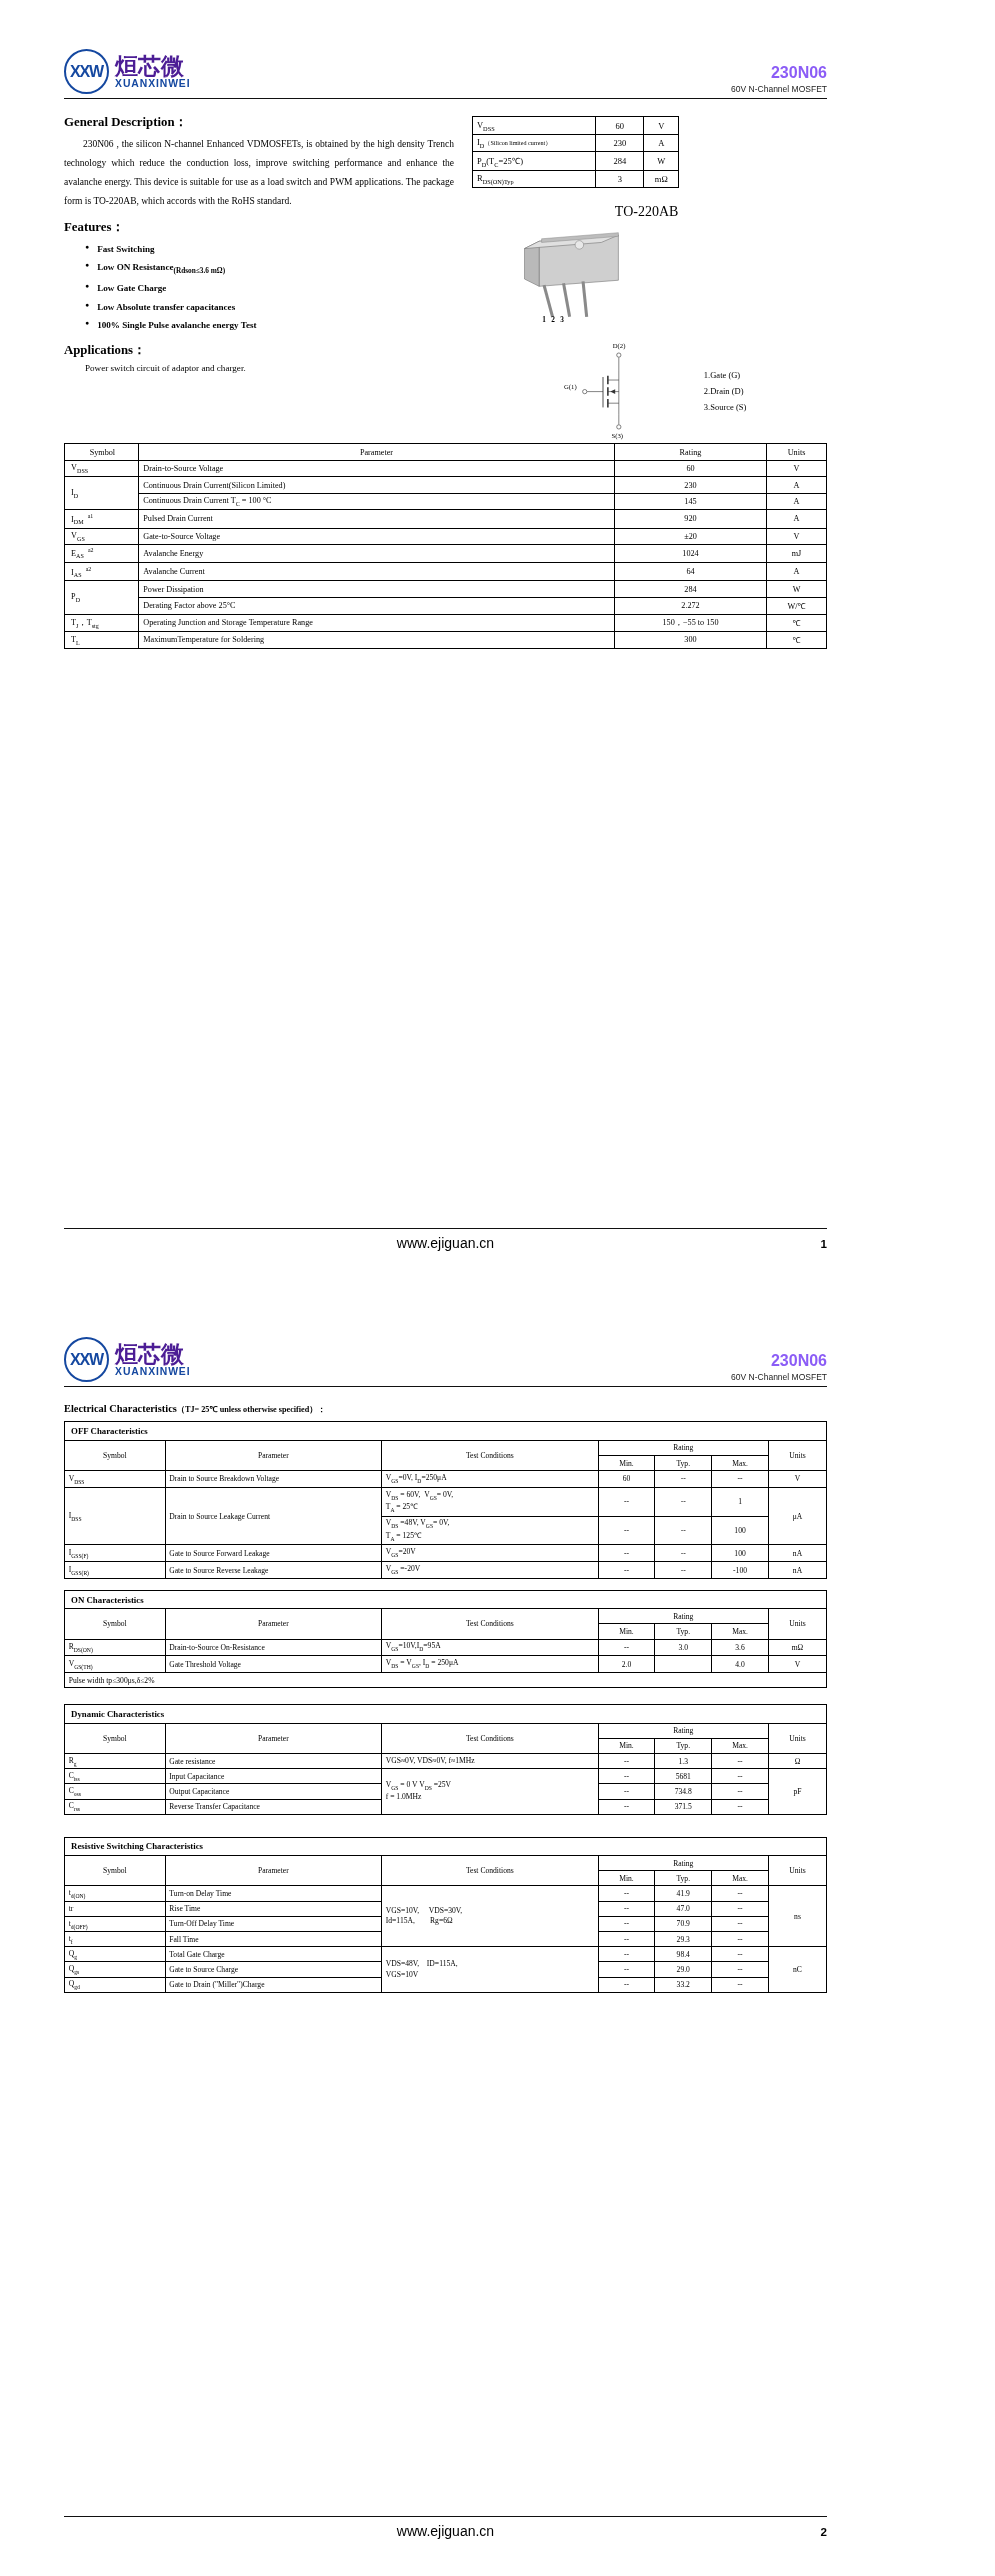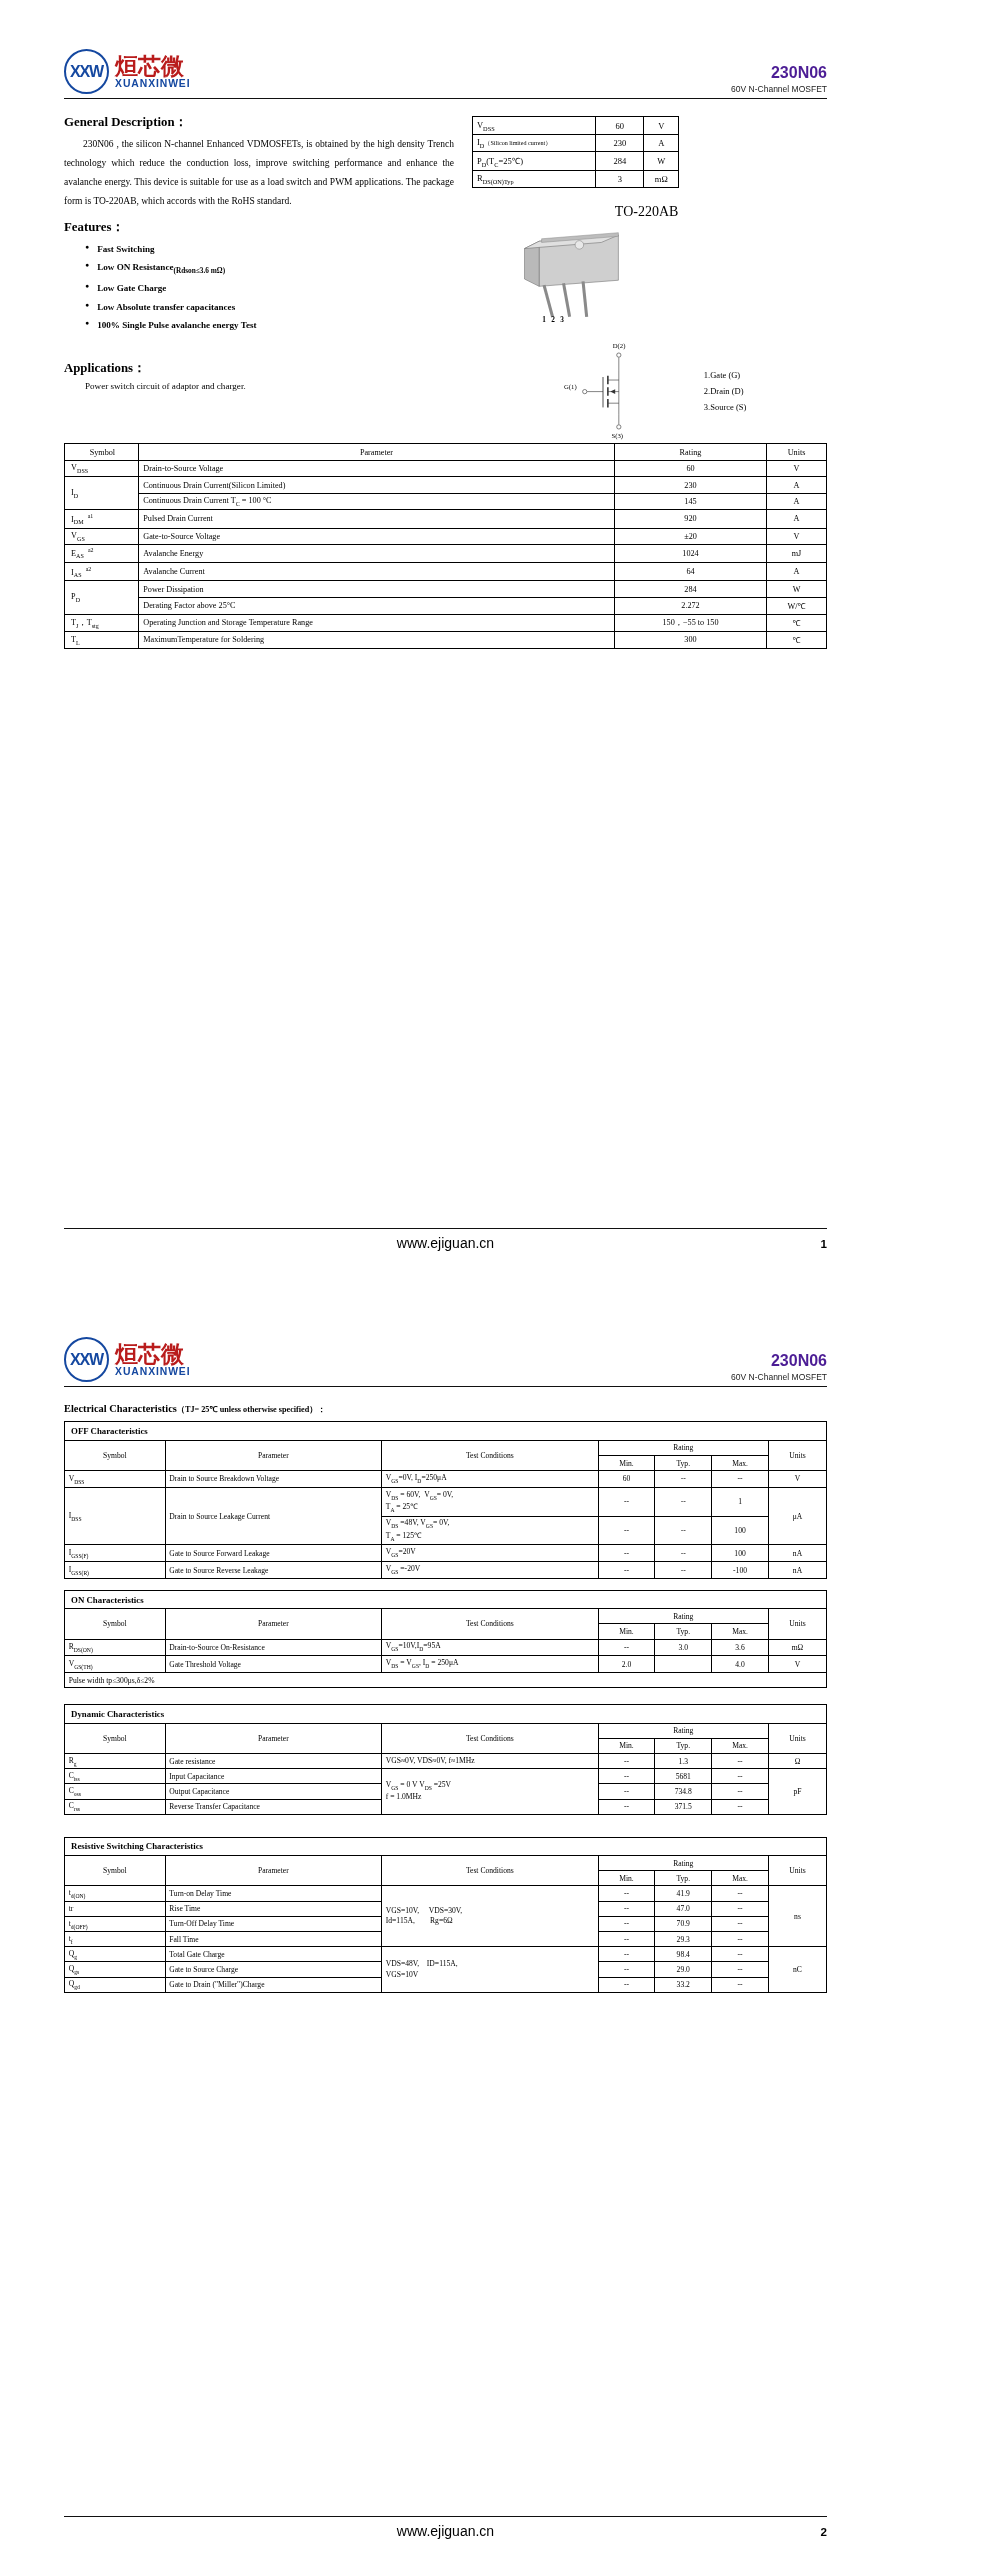--- a/index.html
+++ b/index.html
@@ -30,32 +30,32 @@
     background: #ffffff; border: 2.4px solid #1548a0;
     position: relative; display: flex; align-items: center; justify-content: center;
   }
   .logo-mark .xxw {
     font-family: "Liberation Sans", sans-serif;
     font-weight: bold; font-size: 16px; color: #1548a0;
     letter-spacing: -1.2px;
   }
   .logo-text-cn {
     font-family: "DejaVu Sans", sans-serif;
-    font-size: 23px; font-weight: bold; color: #b91c1c;
+    font-size: 23px; font-weight: bold; color: #4c1d95;
     line-height: 1.05;
   }
   .logo-text-en {
     font-family: "Liberation Sans", sans-serif;
     font-size: 10.4px; font-weight: bold; color: #1548a0;
     letter-spacing: 0.9px;
   }
   .hdr-right { text-align: right; }
   .hdr-part {
     font-family: "Liberation Sans", sans-serif;
-    font-size: 16px; font-weight: bold; color: #4c1d95;
+    font-size: 16px; font-weight: bold; color: #8b5cf6;
   }
   .hdr-sub {
     font-family: "Liberation Sans", sans-serif;
     font-size: 8.5px; color: #222; margin-top: 1.8px;
   }
   .hdr-rule {
     border-top: 1.2px solid #111;
     margin-top: 4.3px;
   }
   
@@ -175,21 +175,21 @@
 
       <h2 class="sec" style="margin-top:8.5px">Features：</h2>
       <ul class="feat">
         <li><span>Fast Switching</span></li>
         <li><span>Low ON Resistance</span><span class="sub">(Rdson≤3.6 mΩ)</span></li>
         <li><span>Low Gate Charge</span></li>
         <li><span>Low Absolute transfer capacitances</span></li>
         <li><span>100% Single Pulse avalanche energy Test</span></li>
       </ul>
 
-      <h2 class="sec" style="margin-top:25px">Applications：</h2>
+      <h2 class="sec" style="margin-top:7px">Applications：</h2>
       <div class="apps-text">Power switch circuit of adaptor and charger.</div>
     </div>
 
     <div class="p1-right">
       <table class="spec">
         <tbody>
             <tr>
           <td>V<span class="sub">DSS</span></td>
           <td class="c">60</td>
           <td class="u">V</td>

